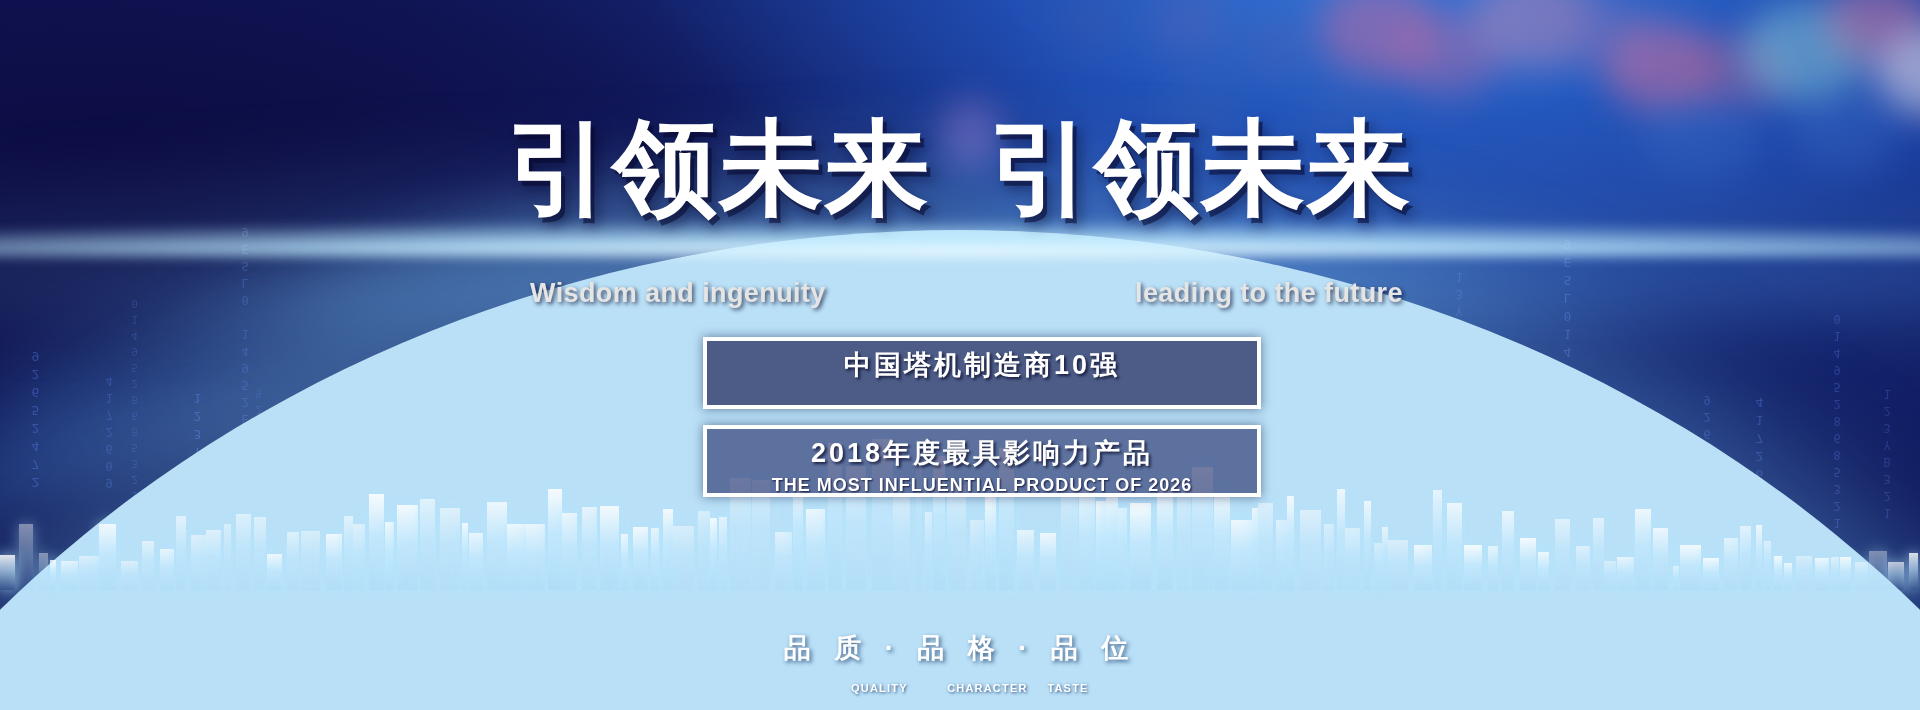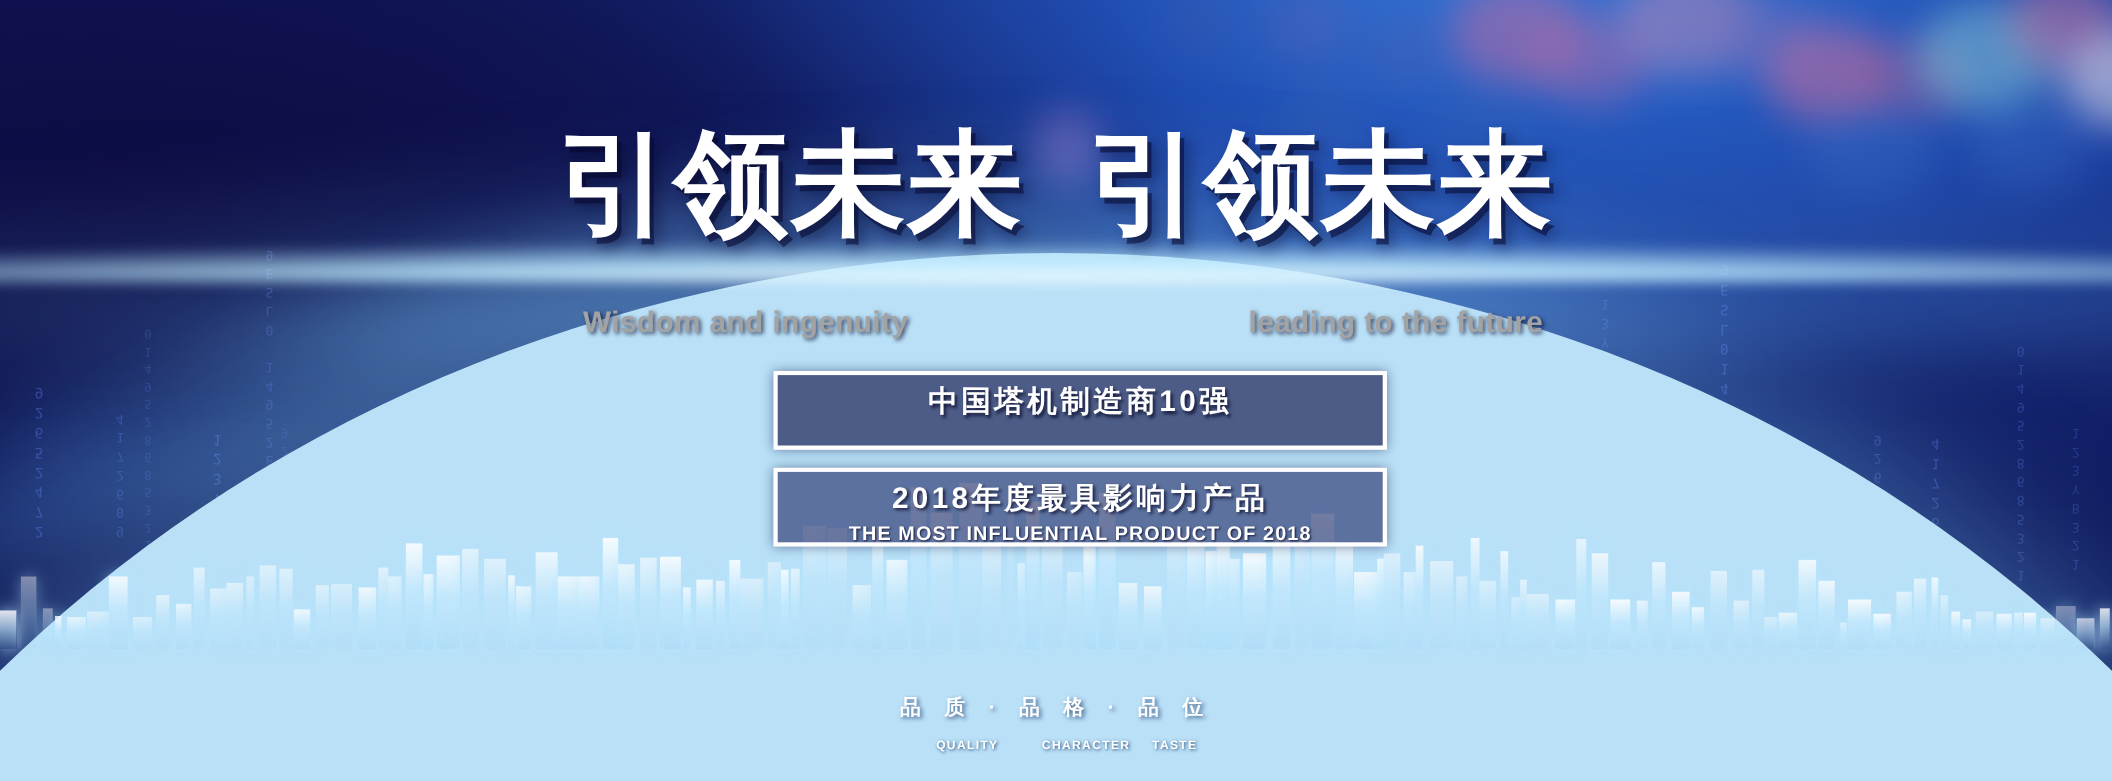--- a/index.html
+++ b/index.html
@@ -103,21 +103,21 @@
     white-space:nowrap;
   }
   .headline .gap{display:inline-block;width:58px;}
 
   .sub-row{
     position:absolute;left:0;right:0;top:278px;
     white-space:nowrap;
   }
   .sub{
     position:absolute;
-    color:#a3a3a3;
+    color:#e5e5e5;
     font-size:27px;
     font-weight:700;
     letter-spacing:.4px;
     text-shadow:2px 2px 4px rgba(5,5,40,.7);
   }
   .sub-left{left:530px;}
   .sub-right{left:1135px;}
 
   
   .awards{position:absolute;left:703px;top:337px;width:558px;}
@@ -155,21 +155,21 @@
   .en-a{font-size:13px;}
   .en-b{font-size:18px;letter-spacing:1px;}
   .en-c{font-size:12.5px;letter-spacing:.2px;}
 
   
   .tagline{
     position:absolute;left:0;right:0;top:630px;text-align:center;
   }
   .tag-cn{
     color:#ffffff;
-    font-size:19px;
+    font-size:27px;
     font-weight:700;
     letter-spacing:8px;
     text-shadow:2px 2px 4px rgba(10,40,90,.7);
   }
   .tag-en{
     margin-top:16px;
     color:#ffffff;
     font-size:11px;
     font-weight:700;
     letter-spacing:1.2px;
@@ -378,21 +378,21 @@
     </div>
 
     <div class="awards">
 
       <div class="award first">
         <div class="award-cn big">中国塔机制造商10强</div>
       </div>
 
       <div class="award second">
         <div class="award-cn big">2018年度最具影响力产品</div>
-        <div class="award-en en-b">THE MOST INFLUENTIAL PRODUCT OF 2018</div>
+        <div class="award-en en-b">THE MOST INFLUENTIAL PRODUCT OF 2026</div>
       </div>
 
 
     </div>
 
     <div class="tagline">
       <div class="tag-cn">品 质 · 品 格 · 品 位</div>
       <div class="tag-en">
         <span class="s1">QUALITY</span><span class="s2">CHARACTER</span><span>TASTE</span>
       </div>

